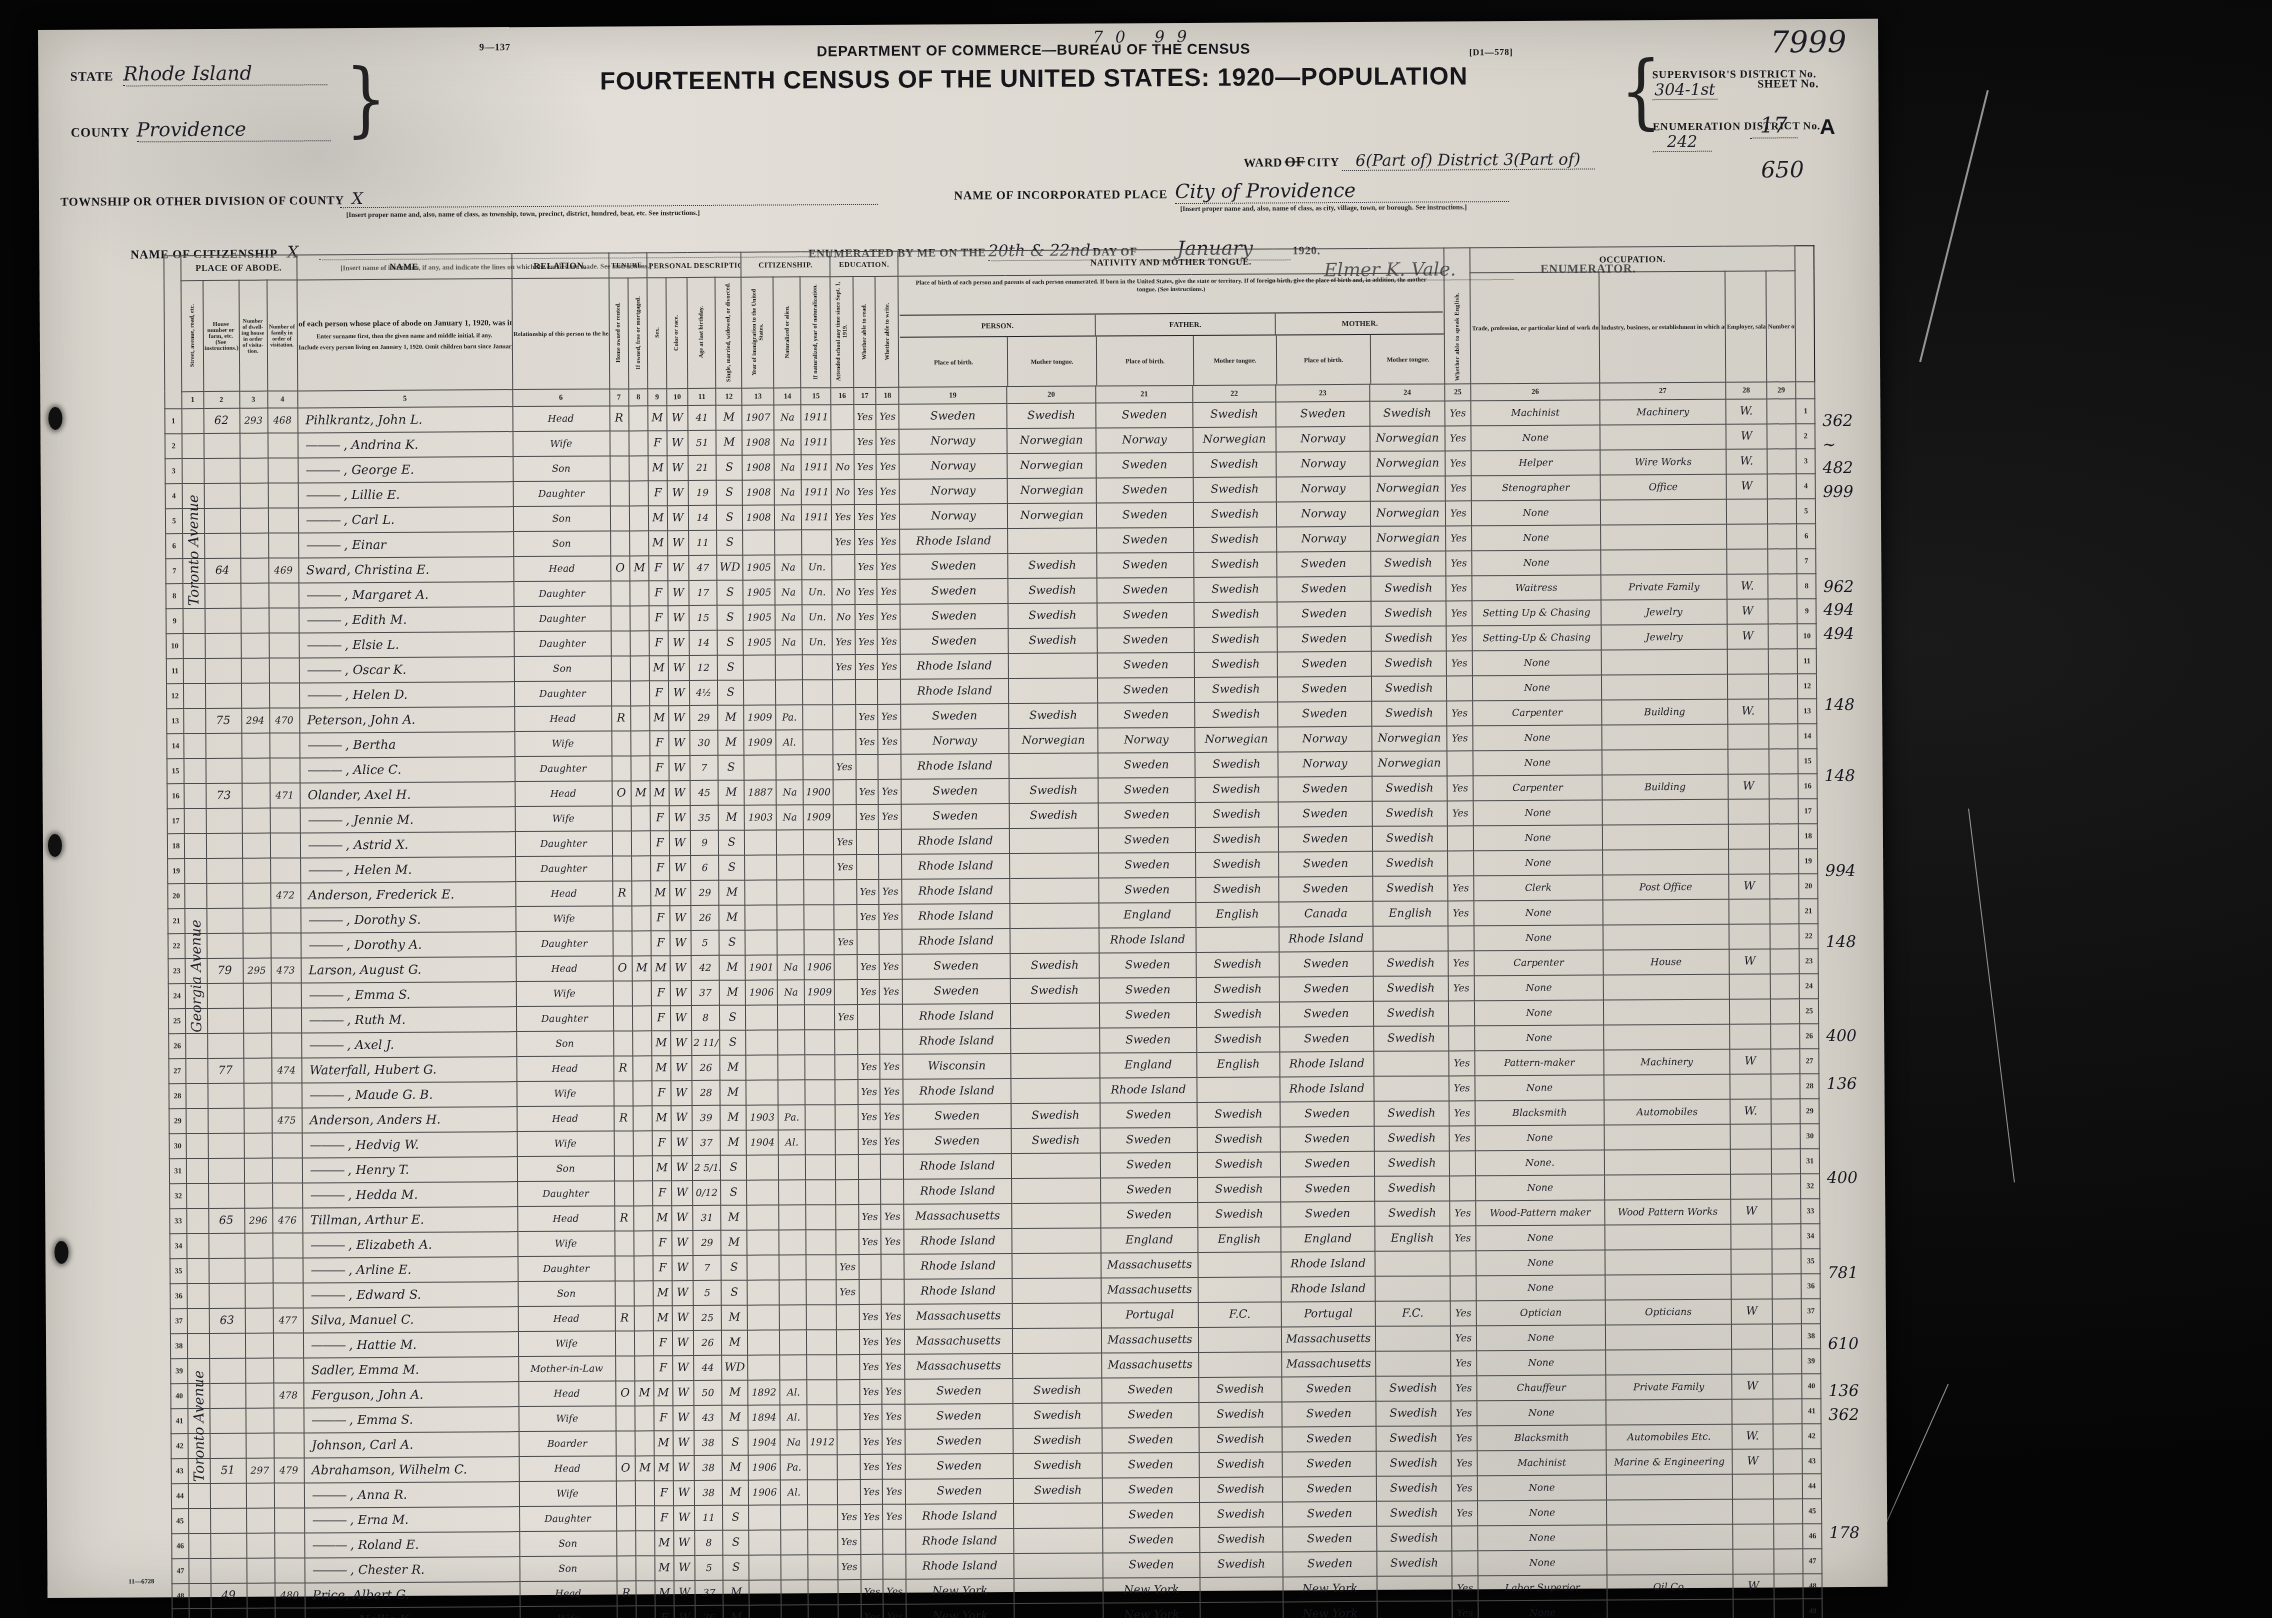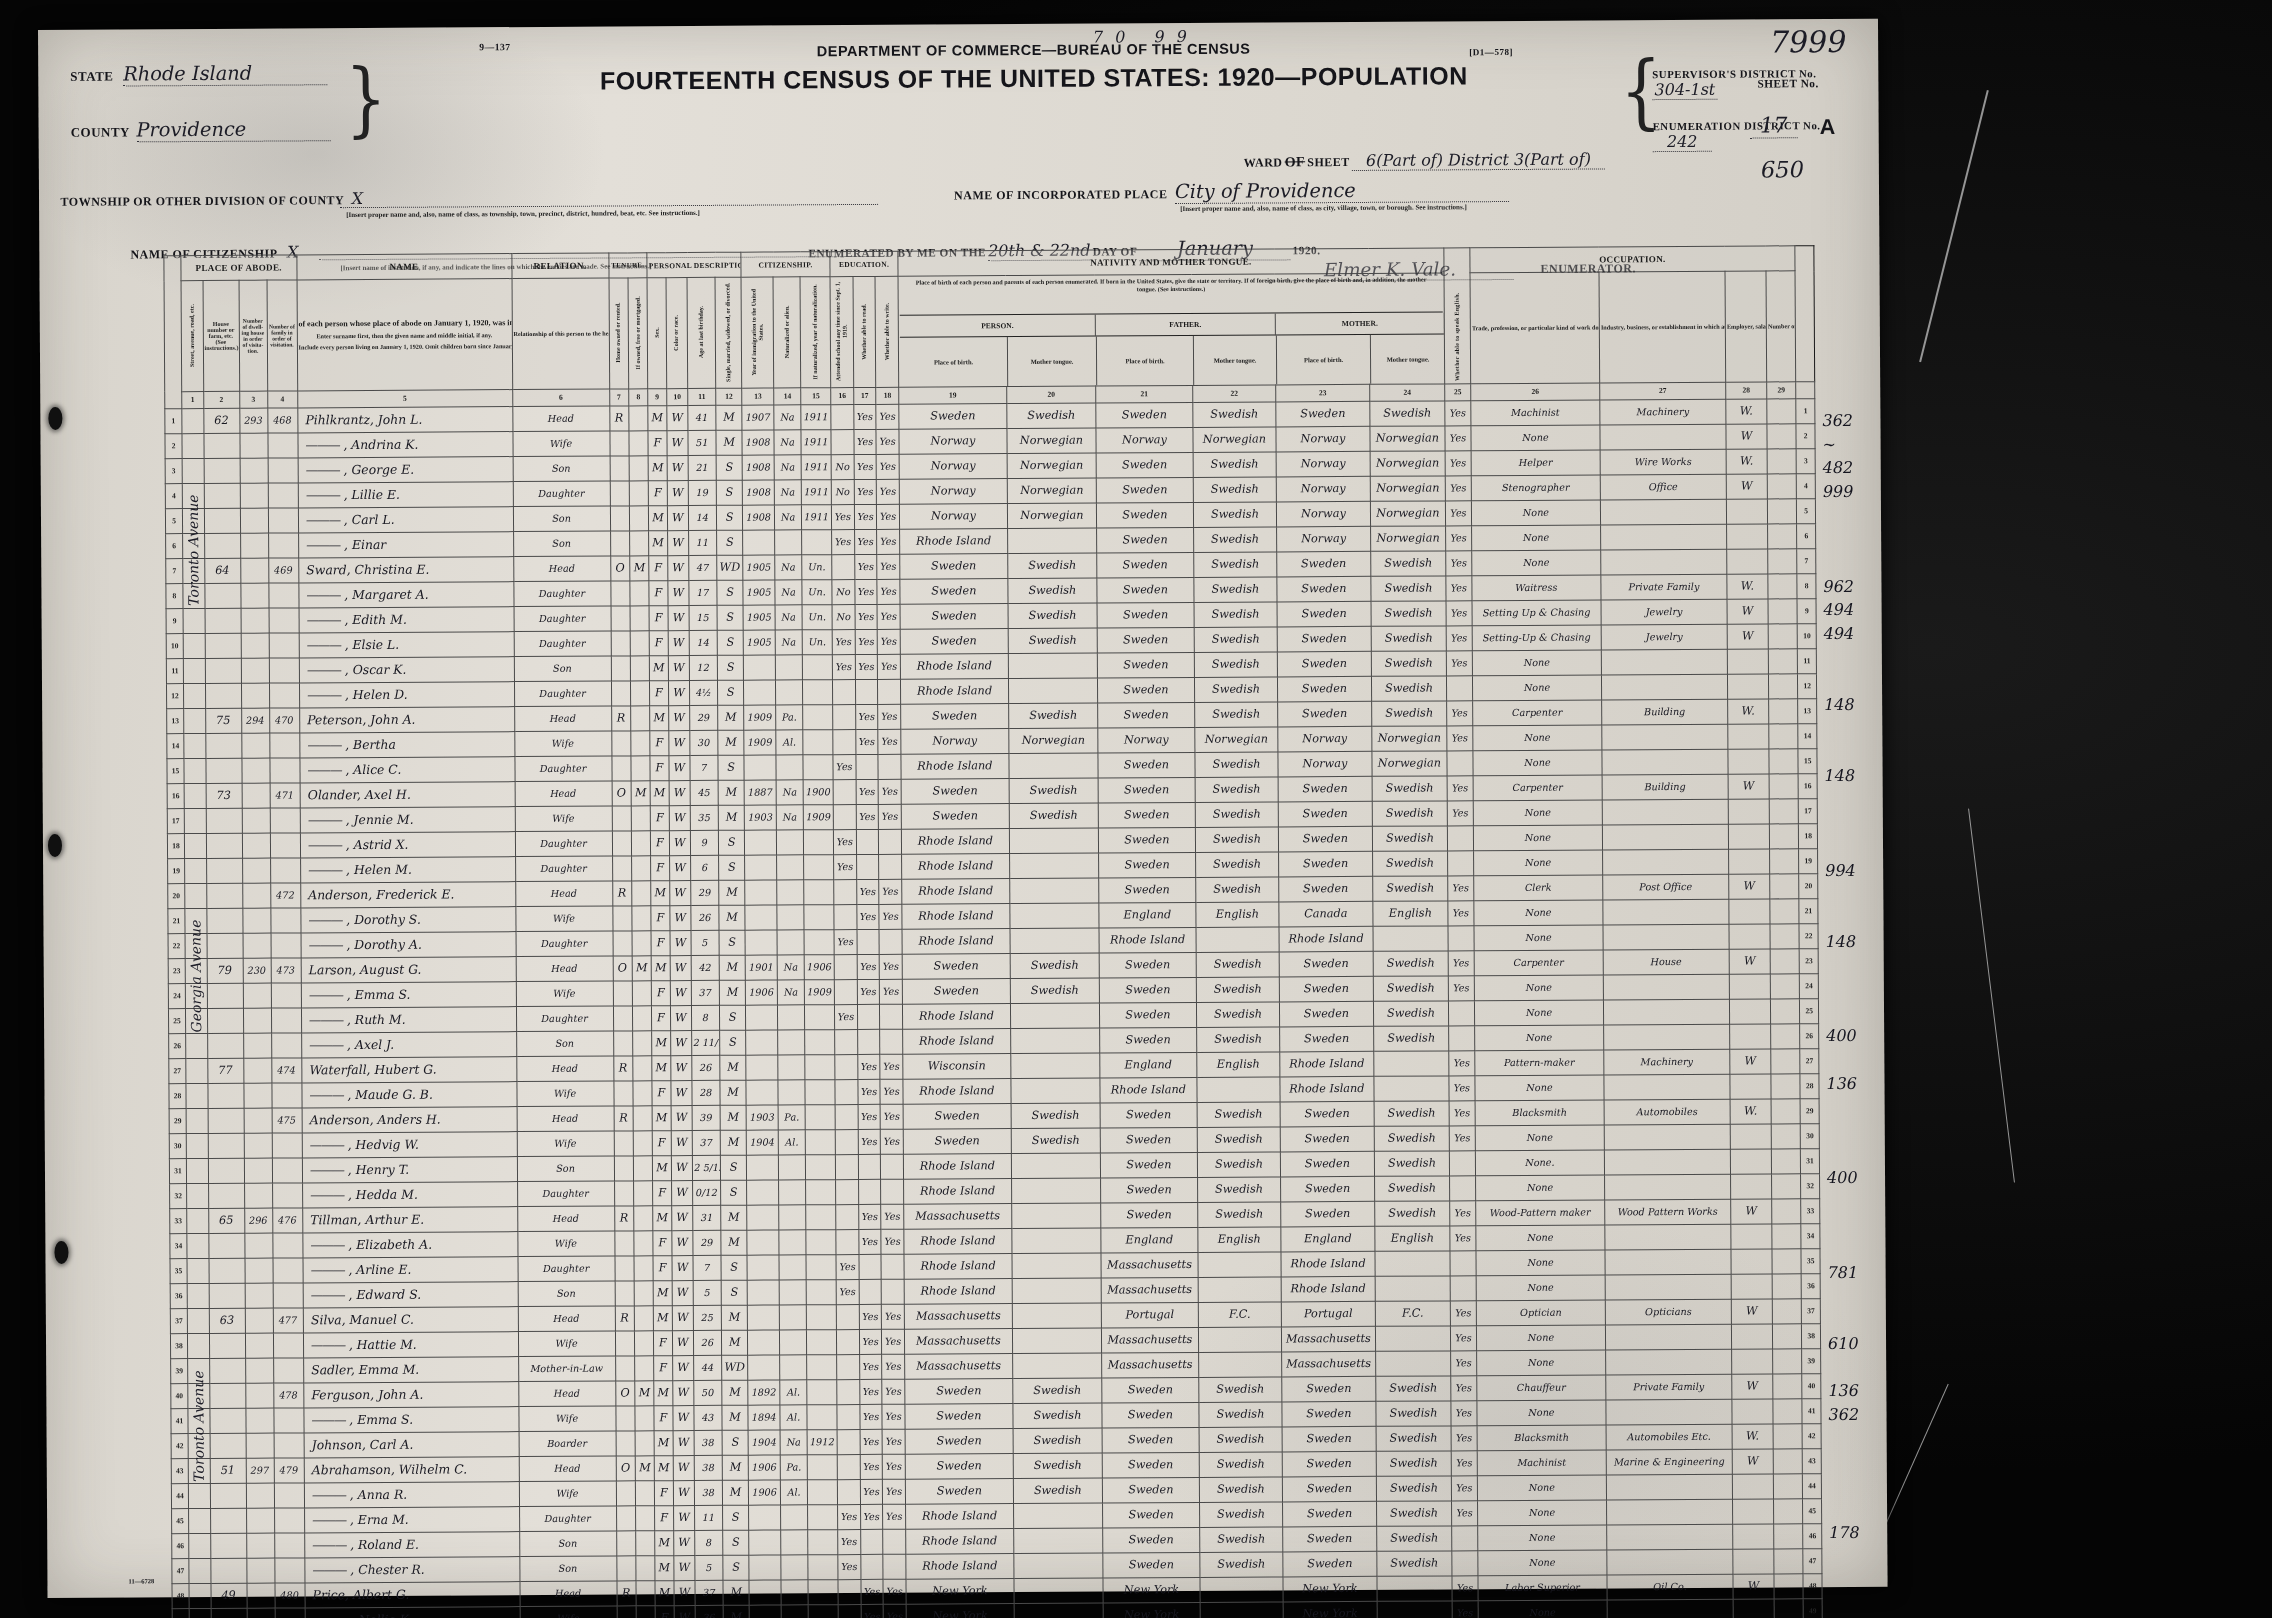--- a/index.html
+++ b/index.html
@@ -162,21 +162,21 @@
     <span class="hw hw-md dots" style="display:inline-block;min-width:59px;text-align:center;">242</span>
   </div>
   <div class="abs fieldlbl p-serif" style="left:1719px;top:58px;font-size:11.3px;">SHEET No.</div>
   <div class="abs hw" style="left:1732px;top:5.4px;font-size:30px;">7999</div>
   <div class="abs hw dots" style="left:1711px;top:93px;width:48px;text-align:center;font-size:21.5px;">17</div>
   <div class="abs p-sans" style="left:1781px;top:96px;font-size:21.5px;font-weight:bold;">A</div>
 
   <div class="abs" style="left:1205px;top:129px;">
     <span class="fieldlbl p-serif" style="font-size:12px;">WARD</span>
     <span class="fieldlbl p-serif strike" style="font-size:14px;">OF</span>
-    <span class="fieldlbl p-serif" style="font-size:12px;">SHEET</span>
+    <span class="fieldlbl p-serif" style="font-size:12px;">CITY</span>
     <span class="hw hw-md dots" style="display:inline-block;min-width:253px;text-align:center;">6(Part of) District 3(Part of)</span>
   </div>
   <div class="abs hw" style="left:1722px;top:137px;font-size:22.6px;">650</div>
 
   <div class="table-wrap">
     <table class="census">
       <colgroup>
         <col style="width:17px">
           <col style="width:21.5px">
           <col style="width:36px">
@@ -1024,21 +1024,21 @@
             <td class="hw small gl">None</td>
             <td class="hw small"></td>
             <td class="hw"></td>
             <td class="hw"></td>
             <td class="ln gl">22</td>
           </tr>
           <tr class="family-start">
             <td class="ln">23</td>
             <td class="hw gl"></td>
             <td class="hw">79</td>
-            <td class="hw small">230</td>
+            <td class="hw small">295</td>
             <td class="hw small">473</td>
             <td class="hw name gl">Larson, August G.</td>
             <td class="hw small gl">Head</td>
             <td class="hw gl">O</td>
             <td class="hw">M</td>
             <td class="hw gl">M</td>
             <td class="hw">W</td>
             <td class="hw small">42</td>
             <td class="hw">M</td>
             <td class="hw small gl">1901</td>

